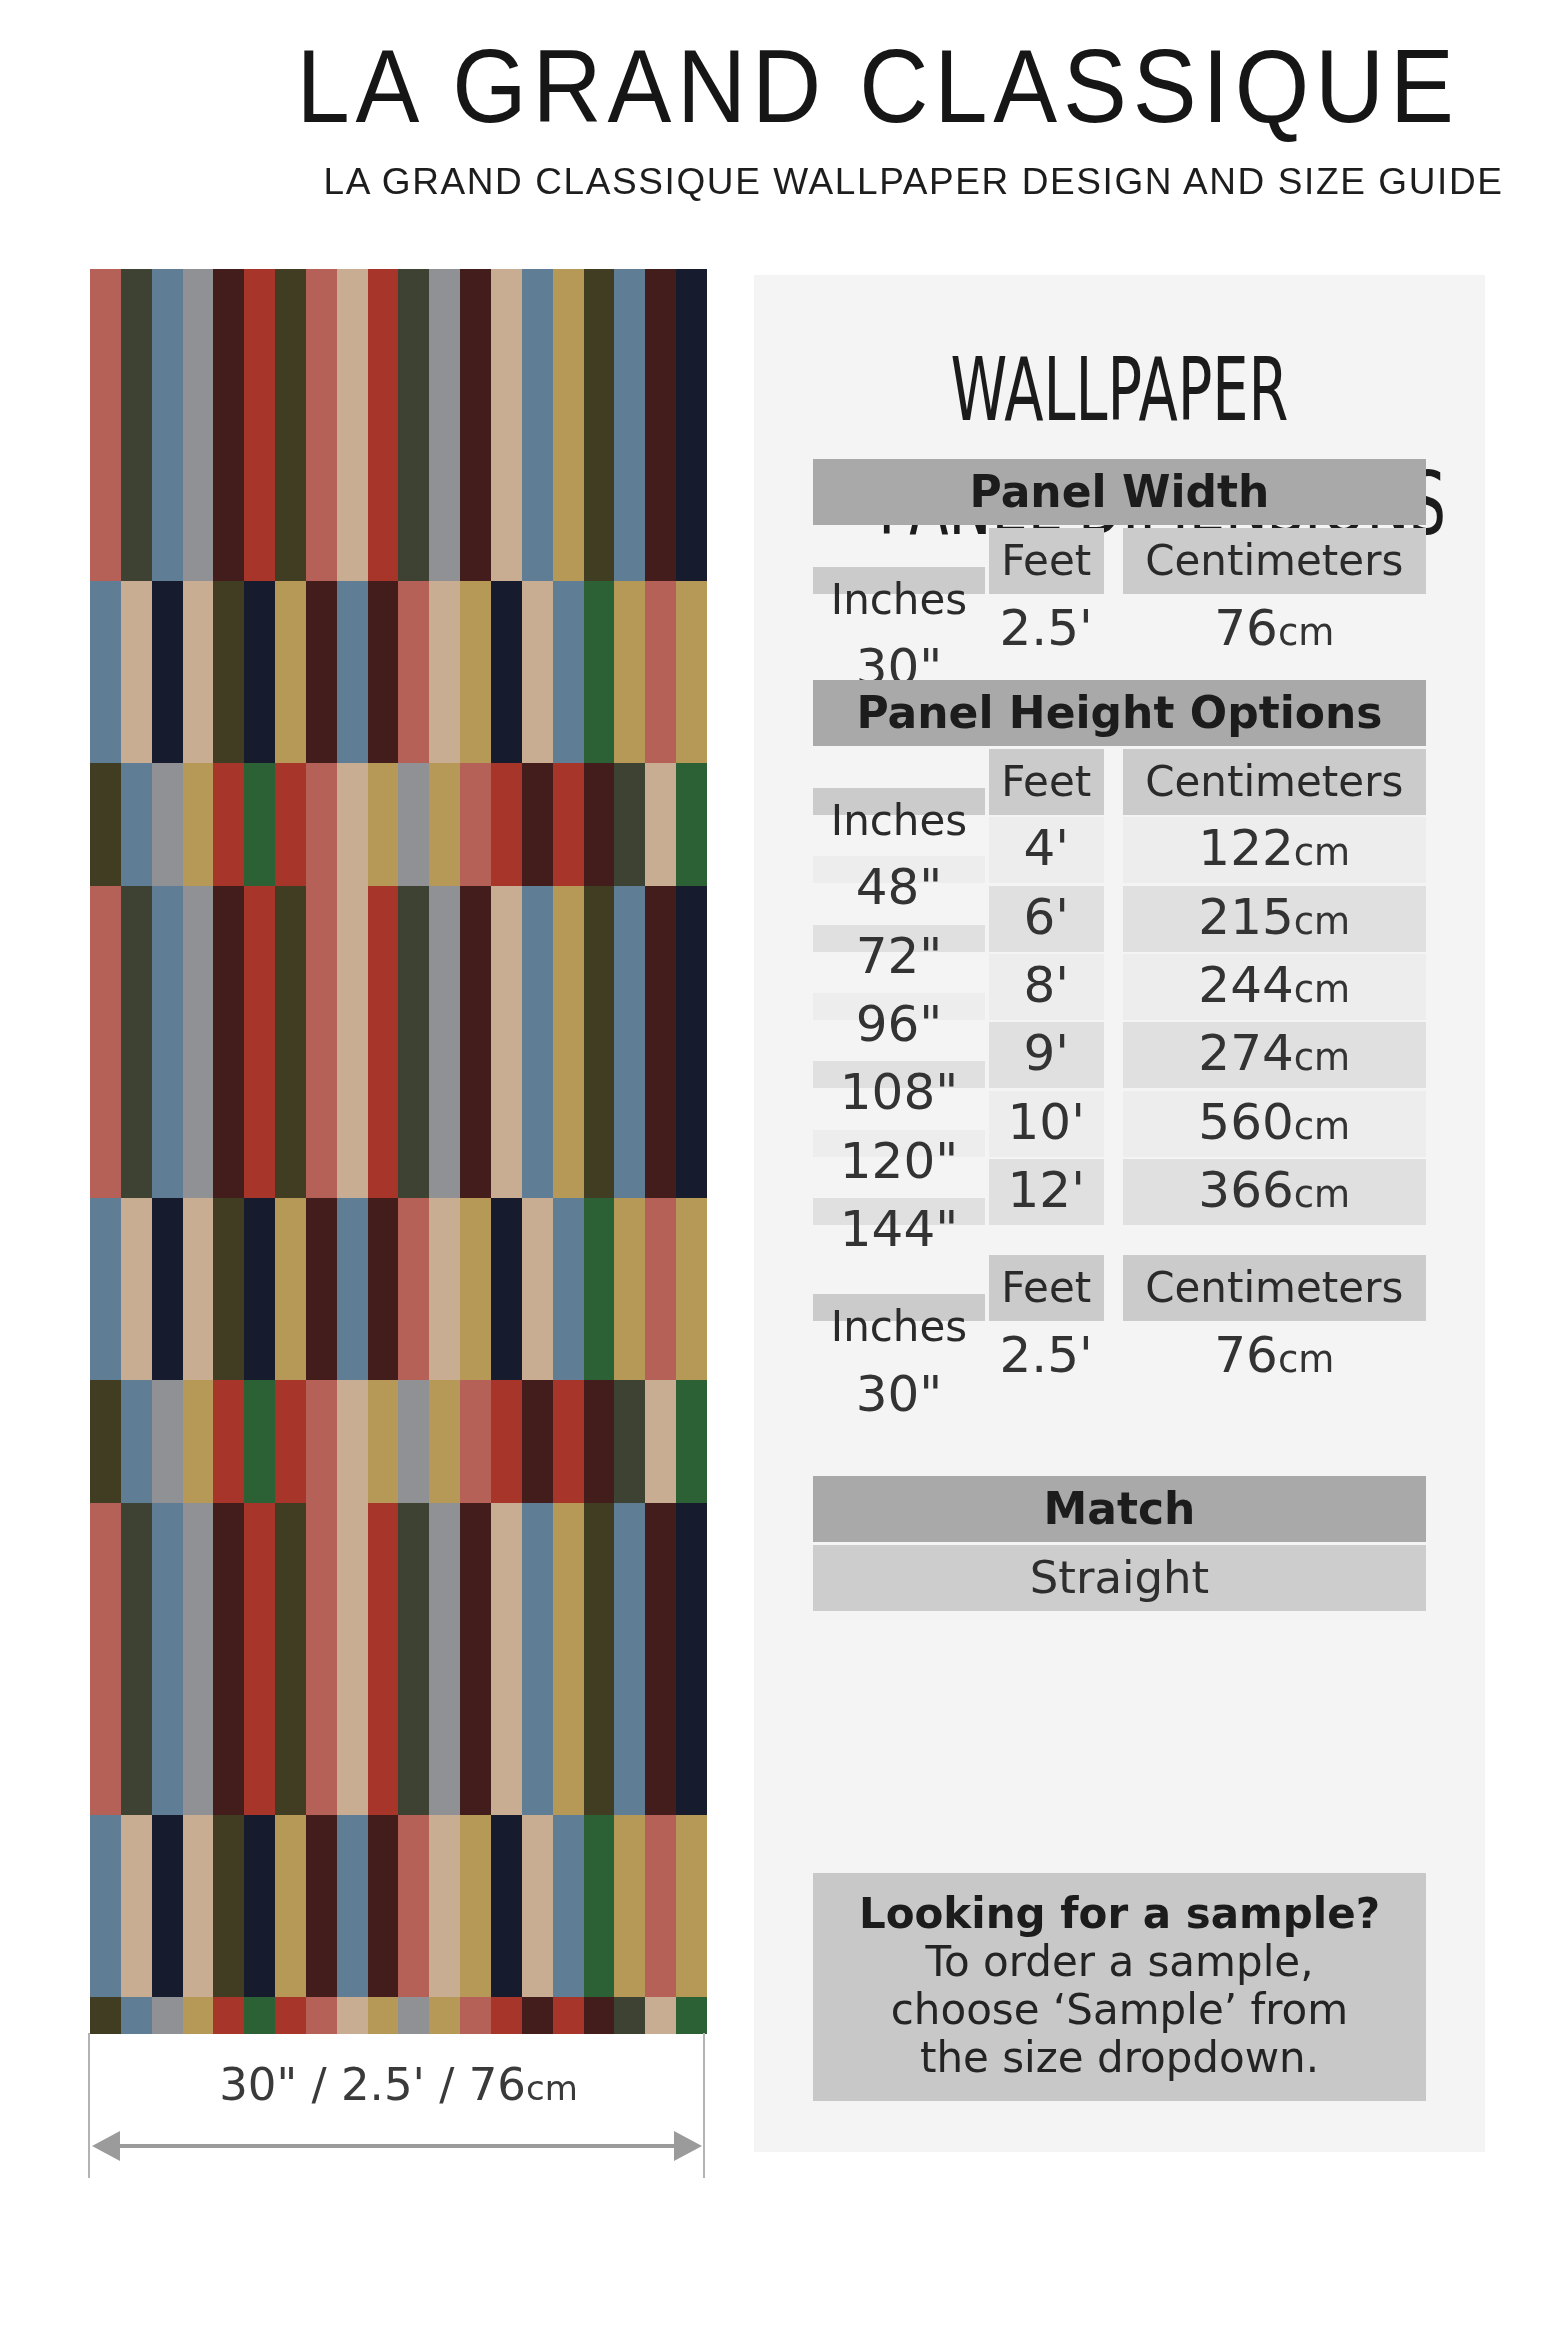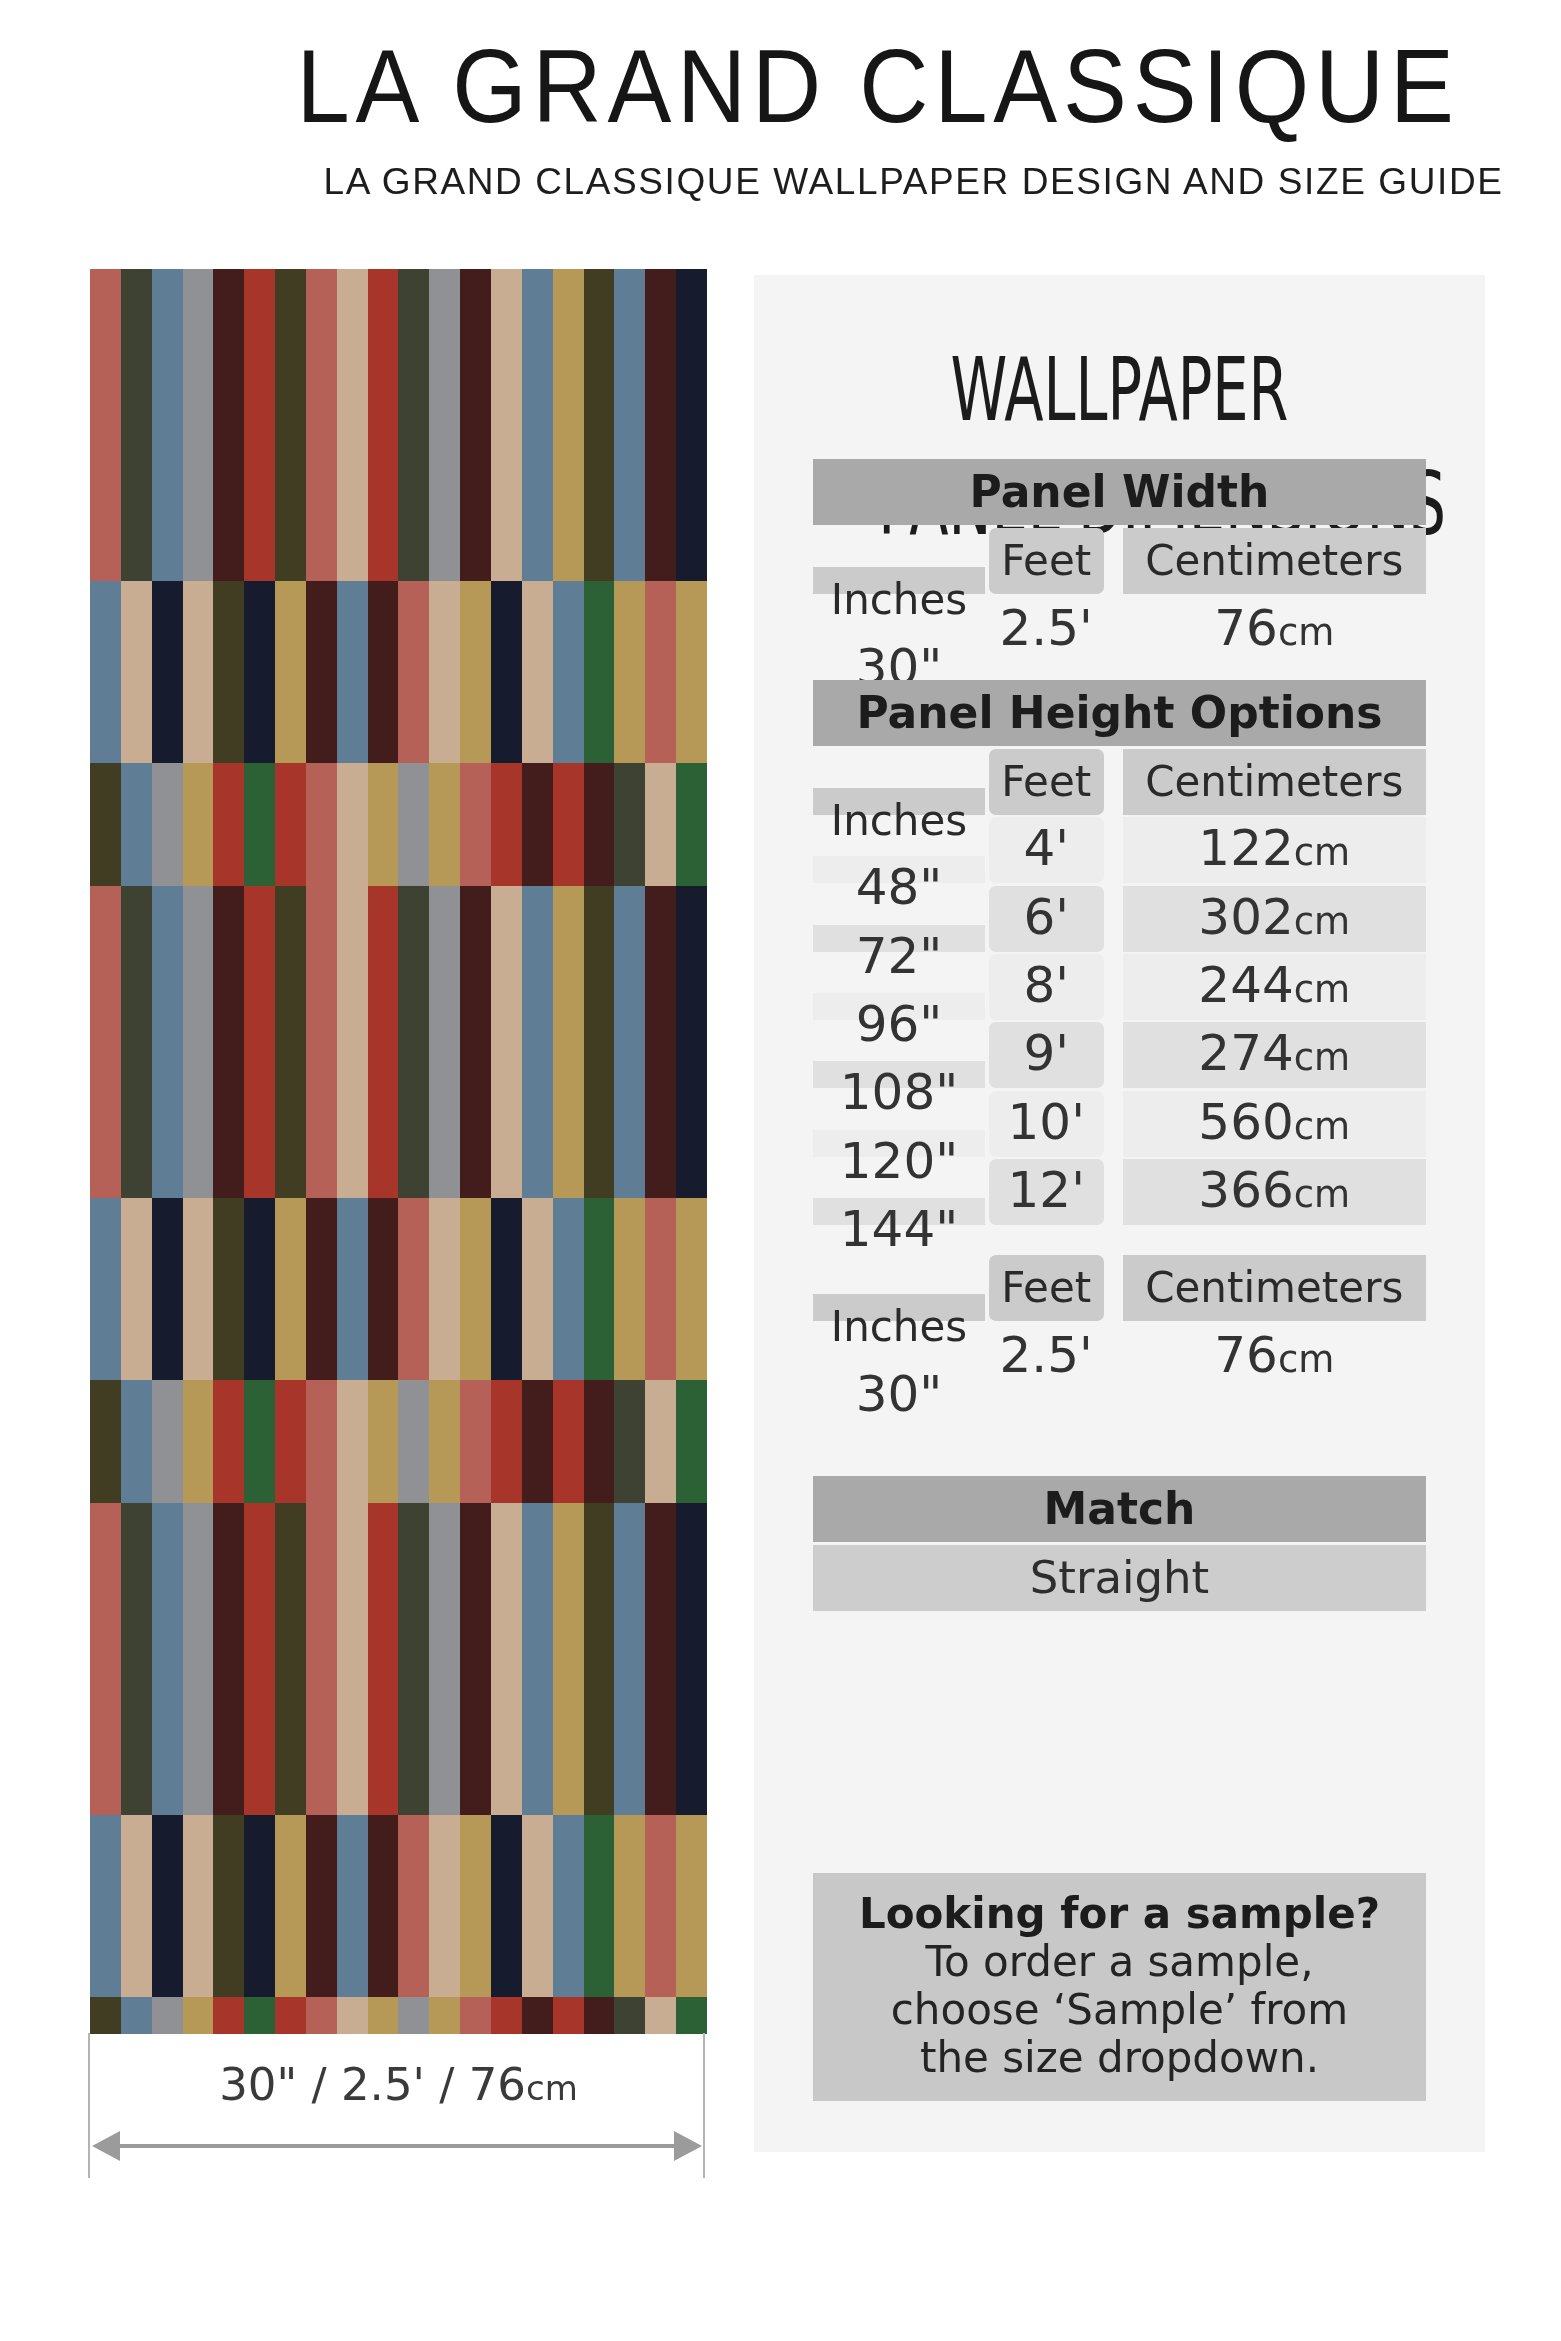--- a/index.html
+++ b/index.html
@@ -50,21 +50,21 @@
     transform:scaleX(.66);transform-origin:center;
   }
   .tbl{position:absolute;left:59px;width:613px;}
   .bar{
     height:66px;background:#a9a9a9;color:#1c1c1c;
     font-size:44px;font-weight:bold;text-align:center;line-height:66px;white-space:nowrap;
   }
   .cells{display:flex;height:66px;}
   .cells .c{background:#cbcbcb;color:#2a2a2a;font-size:42px;text-align:center;line-height:66px;}
   .c1{width:174px;margin-right:3.9px;margin-top:39px;}
-  .c2{width:116px;margin-right:19px;border-radius:7px;}
+  .c2{width:116px;margin-right:19px;}
   .c3{width:307px;}
   .vals{display:flex;height:66px;}
   .vals .c{font-size:50px;color:#333;text-align:center;line-height:62px;background:transparent;}
   .vals .unit{font-size:37px;}
   .vals.shade-light .c{background:#ededed;}
   .vals.shade-dark .c{background:#e0e0e0;}
   .row-straight{
     height:66px;background:#cdcdcd;color:#2e2e2e;
     font-size:45px;text-align:center;line-height:66px;
   }
@@ -321,21 +321,21 @@
     </div>
 
     <div class="vals shade-light" style="margin-top:2.3px;">
       <div class="c c1">48"</div>
       <div class="c c2">4'</div>
       <div class="c c3"><span>122</span><span class="unit">cm</span></div>
     </div>
     <div class="vals shade-dark" style="margin-top:2.3px;">
       <div class="c c1">72"</div>
       <div class="c c2">6'</div>
-      <div class="c c3"><span>302</span><span class="unit">cm</span></div>
+      <div class="c c3"><span>215</span><span class="unit">cm</span></div>
     </div>
     <div class="vals shade-light" style="margin-top:2.3px;">
       <div class="c c1">96"</div>
       <div class="c c2">8'</div>
       <div class="c c3"><span>244</span><span class="unit">cm</span></div>
     </div>
     <div class="vals shade-dark" style="margin-top:2.3px;">
       <div class="c c1">108"</div>
       <div class="c c2">9'</div>
       <div class="c c3"><span>274</span><span class="unit">cm</span></div>

